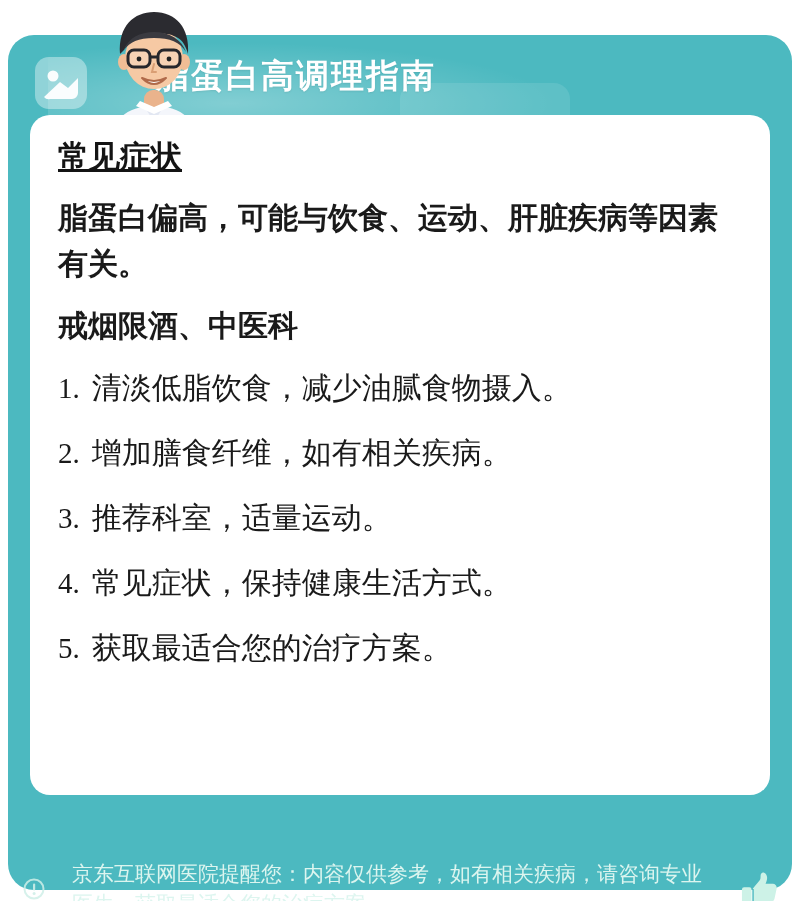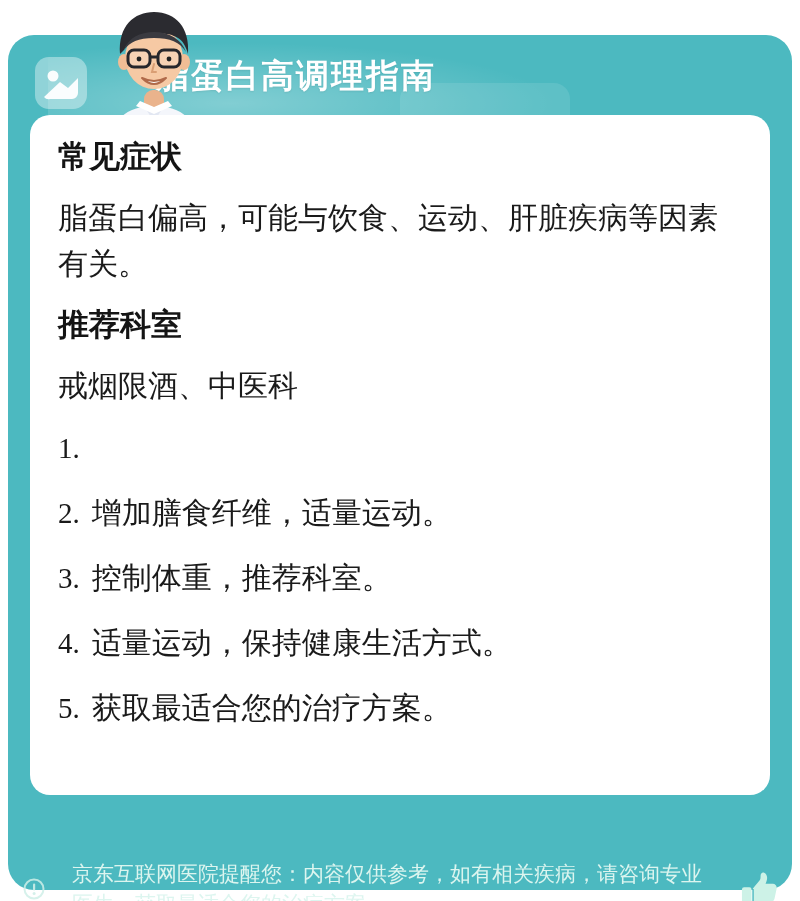--- a/index.html
+++ b/index.html
@@ -52,24 +52,24 @@
     position:absolute;left:22px;top:80px;width:740px;height:680px;
     box-sizing:border-box;
     background:#ffffff;border-radius:20px;
     padding:20px 28px 8px 28px;
     z-index:2;
   }
   .sec-heading{
     margin:16px 0 0 0;
     font-size:31px;font-weight:bold;color:#141414;line-height:44px;
   }
-  .sec-heading.first{margin-top:0;}
+  .sec-heading.first{margin-top:0;text-decoration:underline;}
   .sec-body{
     margin:16px 0 0 0;
-    font-size:30px;color:#1a1a1a;line-height:46px;
+    font-size:30px;color:#1a1a1a;line-height:46px;font-weight:bold;
   }
   .tips{list-style:none;margin:16px 0 0 0;padding:0;}
   .tip{
     font-size:30px;color:#1a1a1a;line-height:46px;margin-bottom:19px;
     display:flex;align-items:baseline;
   }
   .tip-num{
     font-family:"Liberation Serif", serif;
     font-size:29px;color:#1a1a1a;margin-right:12px;flex:0 0 auto;
   }
@@ -136,39 +136,39 @@
         <path d="M52 76 Q64 88 76 76 Q64 82 52 76 Z" fill="#ffffff" stroke="#b06a4a" stroke-width="2" stroke-linejoin="round"></path>
       </svg>
     </div>
 
     <div class="title">脂蛋白高调理指南</div>
 
     <div class="content-card">
       <h2 class="sec-heading first">常见症状</h2>
       <p class="sec-body">脂蛋白偏高，可能与饮食、运动、肝脏疾病等因素有关。</p>
 
-      <h2 class="sec-heading">推荐科室</h2>
       <p class="sec-body">戒烟限酒、中医科</p>
 
 
       <ol class="tips">
         <li class="tip">
           <span class="tip-num">1.</span>
+          <span class="tip-text">清淡低脂饮食，减少油腻食物摄入。</span>
         </li>
         <li class="tip">
           <span class="tip-num">2.</span>
-          <span class="tip-text">增加膳食纤维，适量运动。</span>
+          <span class="tip-text">增加膳食纤维，如有相关疾病。</span>
         </li>
         <li class="tip">
           <span class="tip-num">3.</span>
-          <span class="tip-text">控制体重，推荐科室。</span>
+          <span class="tip-text">推荐科室，适量运动。</span>
         </li>
         <li class="tip">
           <span class="tip-num">4.</span>
-          <span class="tip-text">适量运动，保持健康生活方式。</span>
+          <span class="tip-text">常见症状，保持健康生活方式。</span>
         </li>
         <li class="tip">
           <span class="tip-num">5.</span>
           <span class="tip-text">获取最适合您的治疗方案。</span>
         </li>
       </ol>
     </div>
 
     <div class="footer">
       <span class="info-icon">

